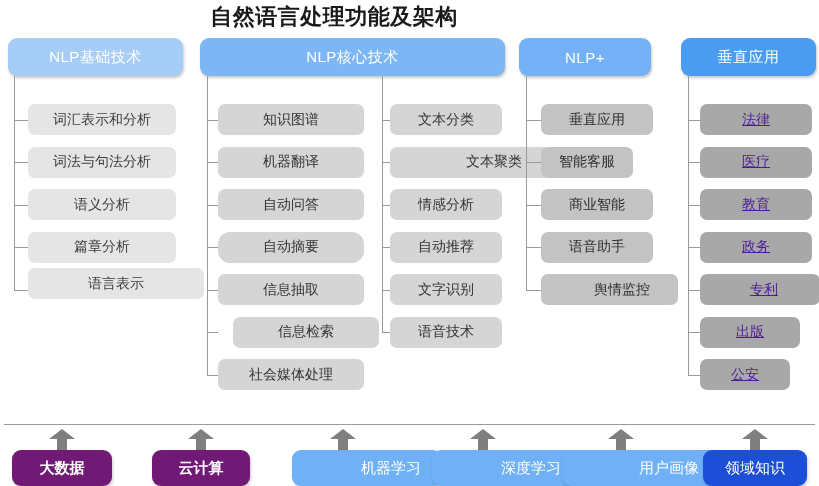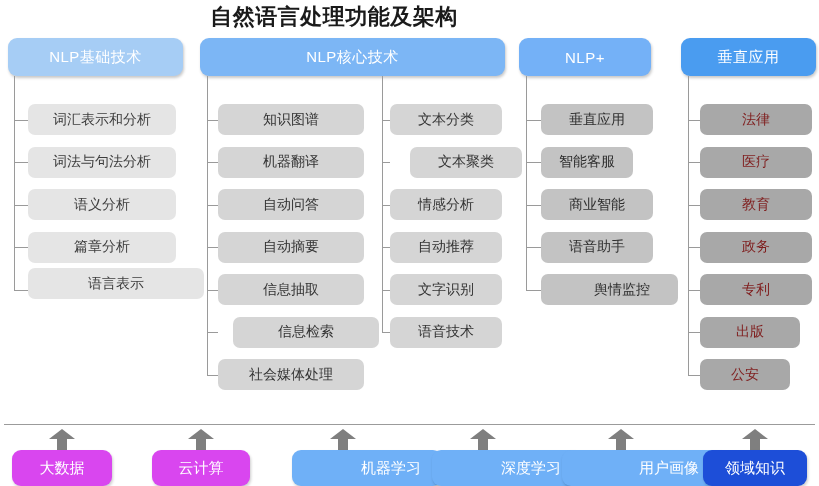--- a/index.html
+++ b/index.html
@@ -37,21 +37,21 @@
 
   
   .leaf{
     position:absolute;height:31px;border-radius:7px;
     display:flex;align-items:center;justify-content:center;
     font-size:14px;color:#3c3c3c;white-space:nowrap;
   }
   .leaf.g1{background:#e5e5e5;color:#3d3d3d;}
   .leaf.g2{background:#d5d5d5;color:#333333;}
   .leaf.g3{background:#c3c3c3;color:#2f2f2f;}
-  .leaf.g4{background:#a8a8a8;color:#7f1d1d;}
+  .leaf.g4{background:#a8a8a8;color:#4c1d95;text-decoration:underline;}
 
   
   .vline{position:absolute;width:1px;background:#9a9a9a;}
   .hstub{position:absolute;height:1px;background:#9a9a9a;}
 
   
   .baseline{
     position:absolute;left:4px;top:424px;width:811px;height:1px;
     background:#9b9b9b;
   }
@@ -69,21 +69,21 @@
   }
 
   
   .found{
     position:absolute;height:36px;border-radius:9px;
     display:flex;align-items:center;justify-content:center;
     color:#ffffff;font-size:15px;
     box-shadow:1px 2px 3px rgba(0,0,0,.20);
     white-space:nowrap;
   }
-  .found.f-a{background:#d946ef;}
+  .found.f-a{background:#701a75;font-weight:bold;}
   .found.f-b{background:#6fb0f7;padding-left:48px;}
   .found.f-c{background:#1d4ed8;}
 
   .watermark{
     position:absolute;right:4px;bottom:-2px;
     font-size:11px;color:#d9d9d9;letter-spacing:2px;
     white-space:nowrap;
   }
 </style>
 </head>
@@ -112,33 +112,33 @@
         <div class="hdr tone-b" style="width: 305px;">NLP核心技术</div>
       </div>
       <div class="vline" style="left: 207px; top: 76px; height: 298.5px;"></div>
       <div class="hstub" style="left: 207px; top: 119.5px; width: 11px;"></div>
       <div class="leaf g2" style="left: 218px; top: 104px; width: 146px;">知识图谱</div>
       <div class="hstub" style="left: 207px; top: 162px; width: 11px;"></div>
       <div class="leaf g2" style="left: 218px; top: 146.5px; width: 146px;">机器翻译</div>
       <div class="hstub" style="left: 207px; top: 204.5px; width: 11px;"></div>
       <div class="leaf g2" style="left: 218px; top: 189px; width: 146px;">自动问答</div>
       <div class="hstub" style="left: 207px; top: 247px; width: 11px;"></div>
-      <div class="leaf g2" style="left: 218px; top: 231.5px; width: 146px;">自动摘要</div>
+      <div class="leaf g2" style="left: 218px; top: 231.5px; width: 146px; border-radius: 12px;">自动摘要</div>
       <div class="hstub" style="left: 207px; top: 289.5px; width: 11px;"></div>
       <div class="leaf g2" style="left: 218px; top: 274px; width: 146px;">信息抽取</div>
       <div class="hstub" style="left: 207px; top: 332px; width: 11px;"></div>
       <div class="leaf g2" style="left: 218px; top: 316.5px; width: 146px; margin-left: 15px;">信息检索</div>
       <div class="hstub" style="left: 207px; top: 374.5px; width: 11px;"></div>
       <div class="leaf g2" style="left: 218px; top: 359px; width: 146px;">社会媒体处理</div>
       <div class="group" style="left: 200px; top: 38px;"></div>
       <div class="vline" style="left: 382px; top: 76px; height: 256px;"></div>
       <div class="hstub" style="left: 382px; top: 119.5px; width: 8px;"></div>
       <div class="leaf g2" style="left: 390px; top: 104px; width: 112px;">文本分类</div>
       <div class="hstub" style="left: 382px; top: 162px; width: 8px;"></div>
-      <div class="leaf g2" style="left: 410px; top: 146.5px; width: 112px;">文本聚类</div>
+      <div class="leaf g2" style="left: 390px; top: 146.5px; width: 112px; padding-left: 48px;">文本聚类</div>
       <div class="hstub" style="left: 382px; top: 204.5px; width: 8px;"></div>
       <div class="leaf g2" style="left: 390px; top: 189px; width: 112px;">情感分析</div>
       <div class="hstub" style="left: 382px; top: 247px; width: 8px;"></div>
       <div class="leaf g2" style="left: 390px; top: 231.5px; width: 112px;">自动推荐</div>
       <div class="hstub" style="left: 382px; top: 289.5px; width: 8px;"></div>
       <div class="leaf g2" style="left: 390px; top: 274px; width: 112px;">文字识别</div>
       <div class="hstub" style="left: 382px; top: 332px; width: 8px;"></div>
       <div class="leaf g2" style="left: 390px; top: 316.5px; width: 112px;">语音技术</div>
       <div class="group" style="left: 519px; top: 38px;">
         <div class="hdr tone-c" style="width: 132px;">NLP+</div>
@@ -160,21 +160,21 @@
       <div class="vline" style="left: 688px; top: 76px; height: 298.5px;"></div>
       <div class="hstub" style="left: 688px; top: 119.5px; width: 12px;"></div>
       <div class="leaf g4" style="left: 700px; top: 104px; width: 112px;">法律</div>
       <div class="hstub" style="left: 688px; top: 162px; width: 12px;"></div>
       <div class="leaf g4" style="left: 700px; top: 146.5px; width: 112px;">医疗</div>
       <div class="hstub" style="left: 688px; top: 204.5px; width: 12px;"></div>
       <div class="leaf g4" style="left: 700px; top: 189px; width: 112px;">教育</div>
       <div class="hstub" style="left: 688px; top: 247px; width: 12px;"></div>
       <div class="leaf g4" style="left: 700px; top: 231.5px; width: 112px;">政务</div>
       <div class="hstub" style="left: 688px; top: 289.5px; width: 12px;"></div>
-      <div class="leaf g4" style="left: 700px; top: 274px; width: 112px;">专利</div>
+      <div class="leaf g4" style="left: 700px; top: 274px; width: 112px; padding-left: 8px;">专利</div>
       <div class="hstub" style="left: 688px; top: 332px; width: 12px;"></div>
       <div class="leaf g4" style="left: 700px; top: 316.5px; width: 100px;">出版</div>
       <div class="hstub" style="left: 688px; top: 374.5px; width: 12px;"></div>
       <div class="leaf g4" style="left: 700px; top: 359px; width: 90px;">公安</div>
     </div>
 
   <div class="baseline"></div>
 
   <div id="foundation-row">
       <div class="arrow" style="left: 49px; top: 429px;">

